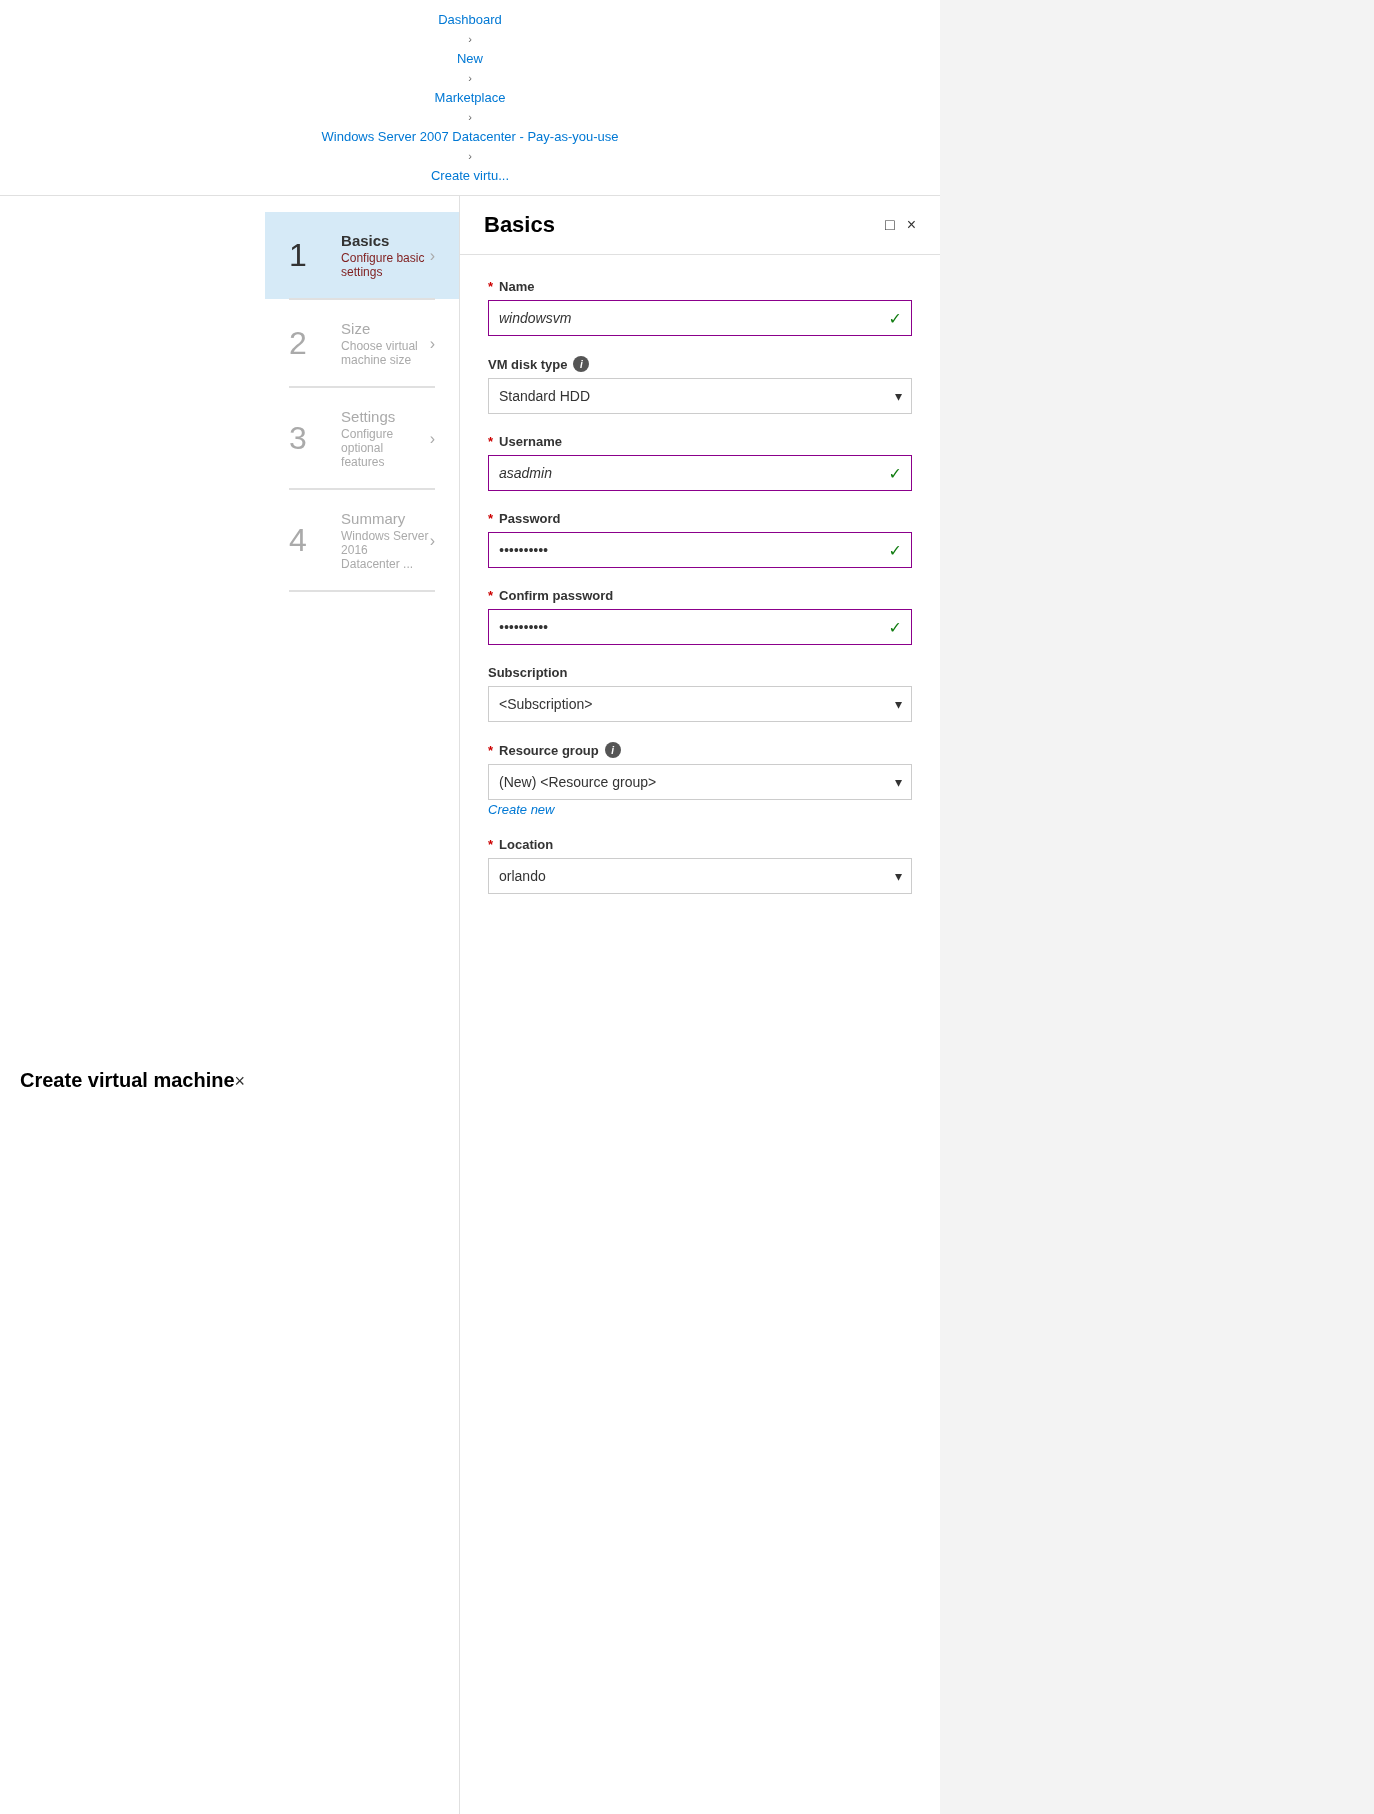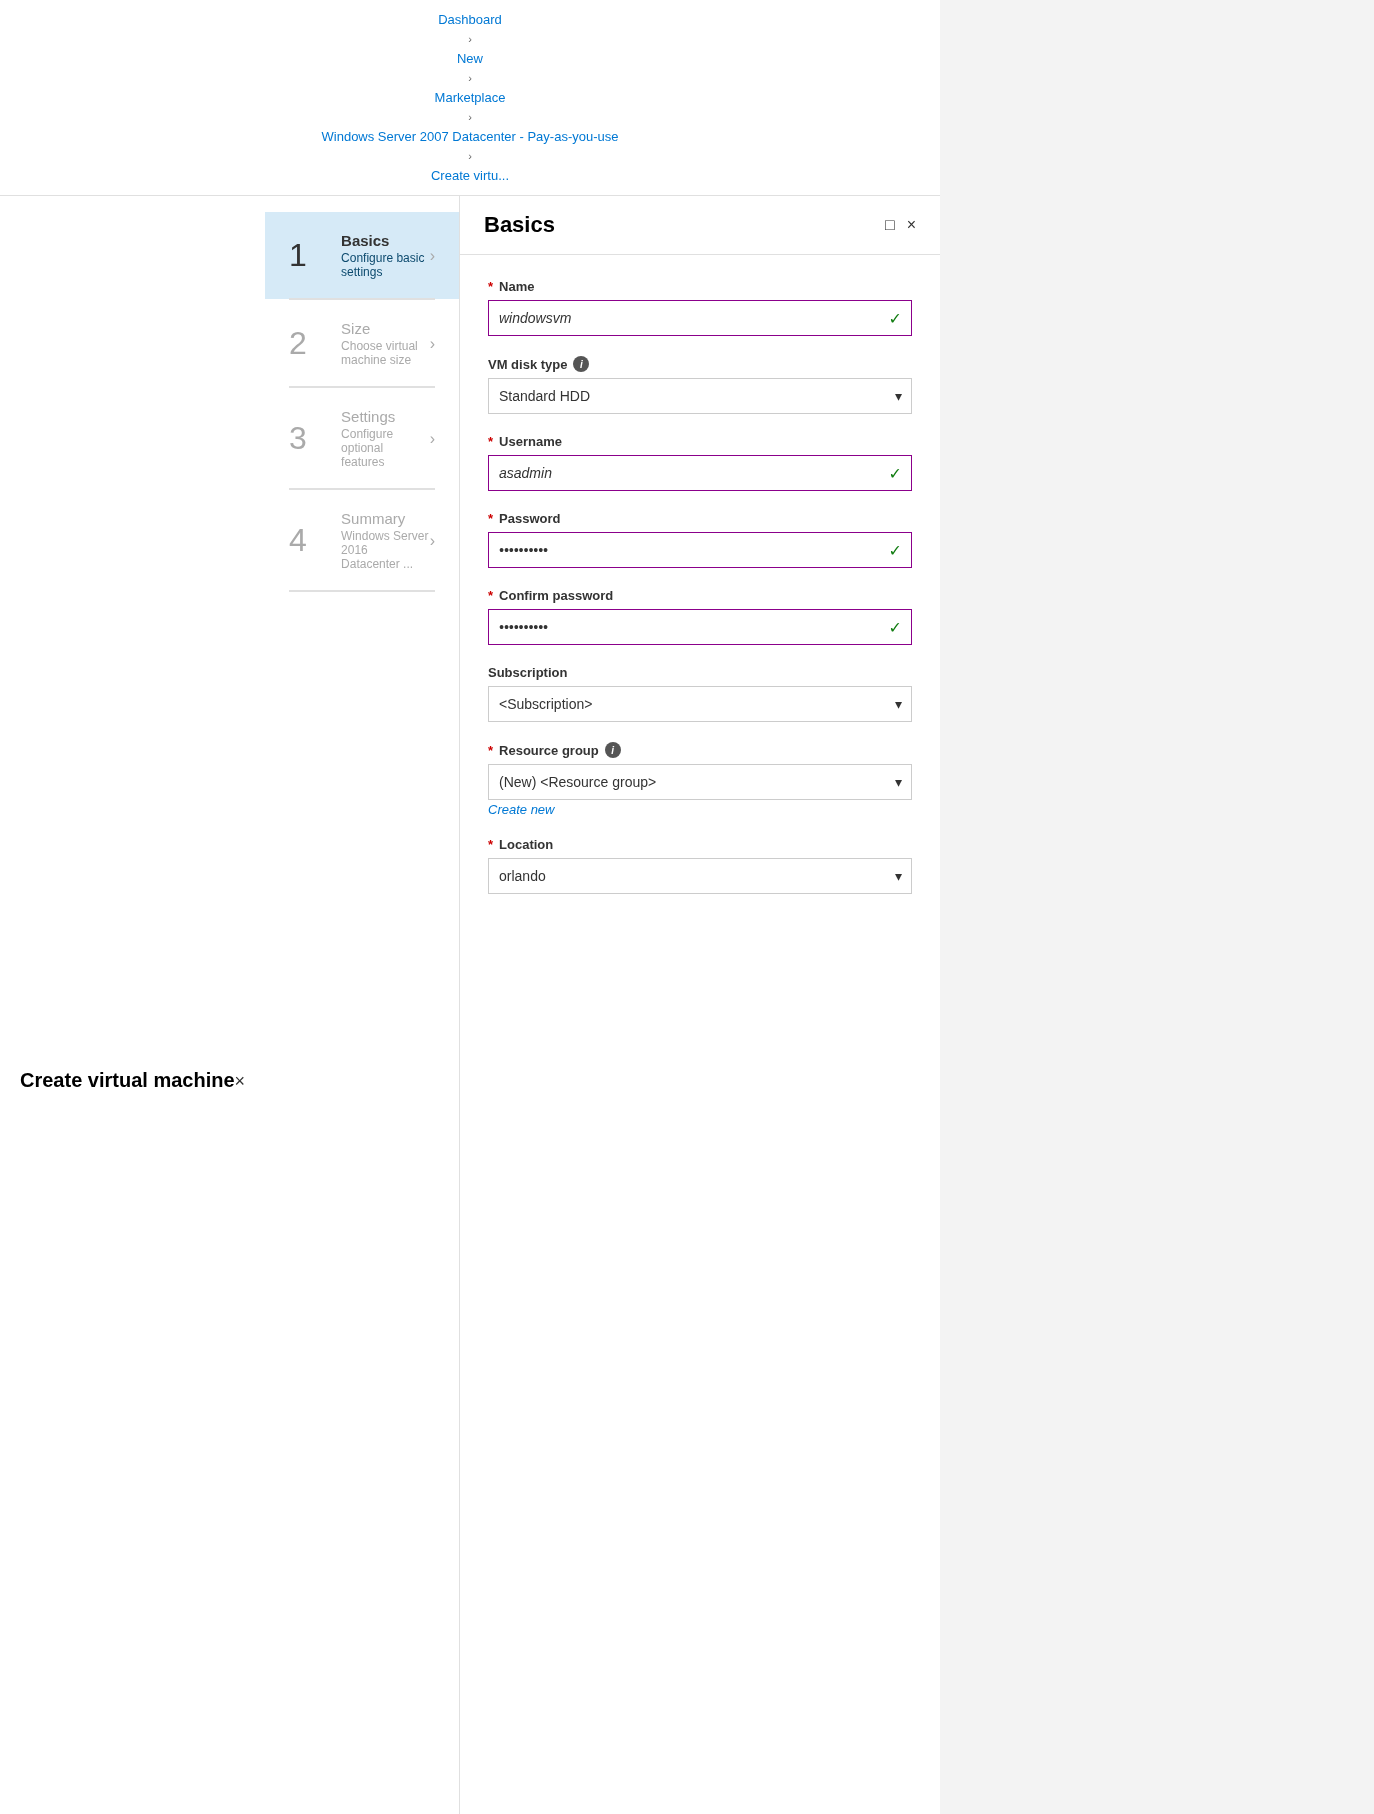--- a/index.html
+++ b/index.html
@@ -127,21 +127,21 @@
       font-weight: 600;
     }
 
     .step-desc {
       font-size: 12px;
       color: #aaa;
       margin-top: 2px;
     }
 
     .step-item.active .step-desc {
-      color: #0c4a6e;
+      color: #7f1d1d;
     }
 
     .step-chevron {
       color: #aaa;
       font-size: 16px;
     }
 
     
     .right-panel {
       flex: 1;

